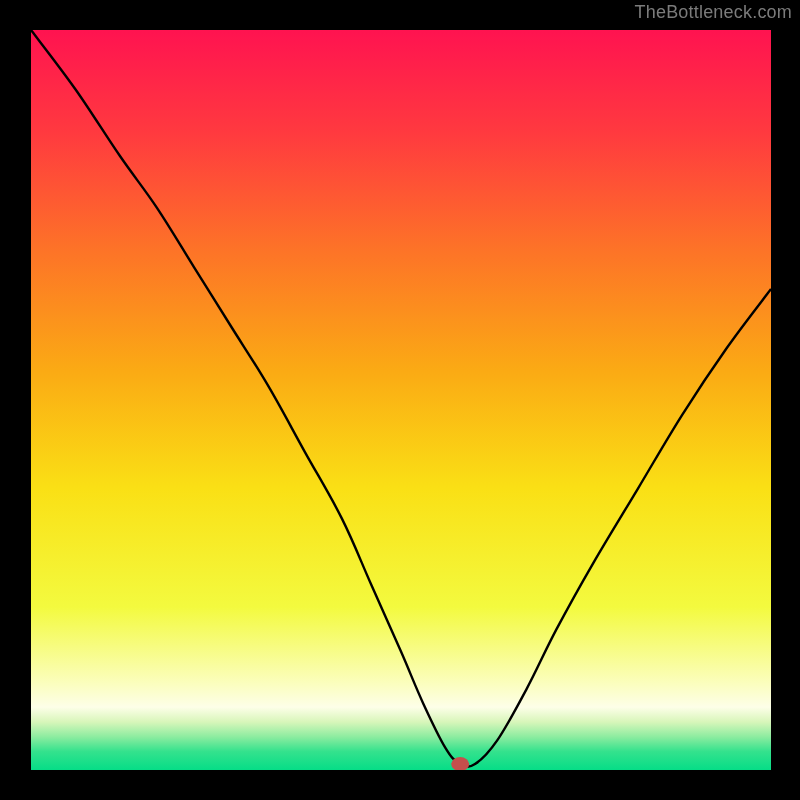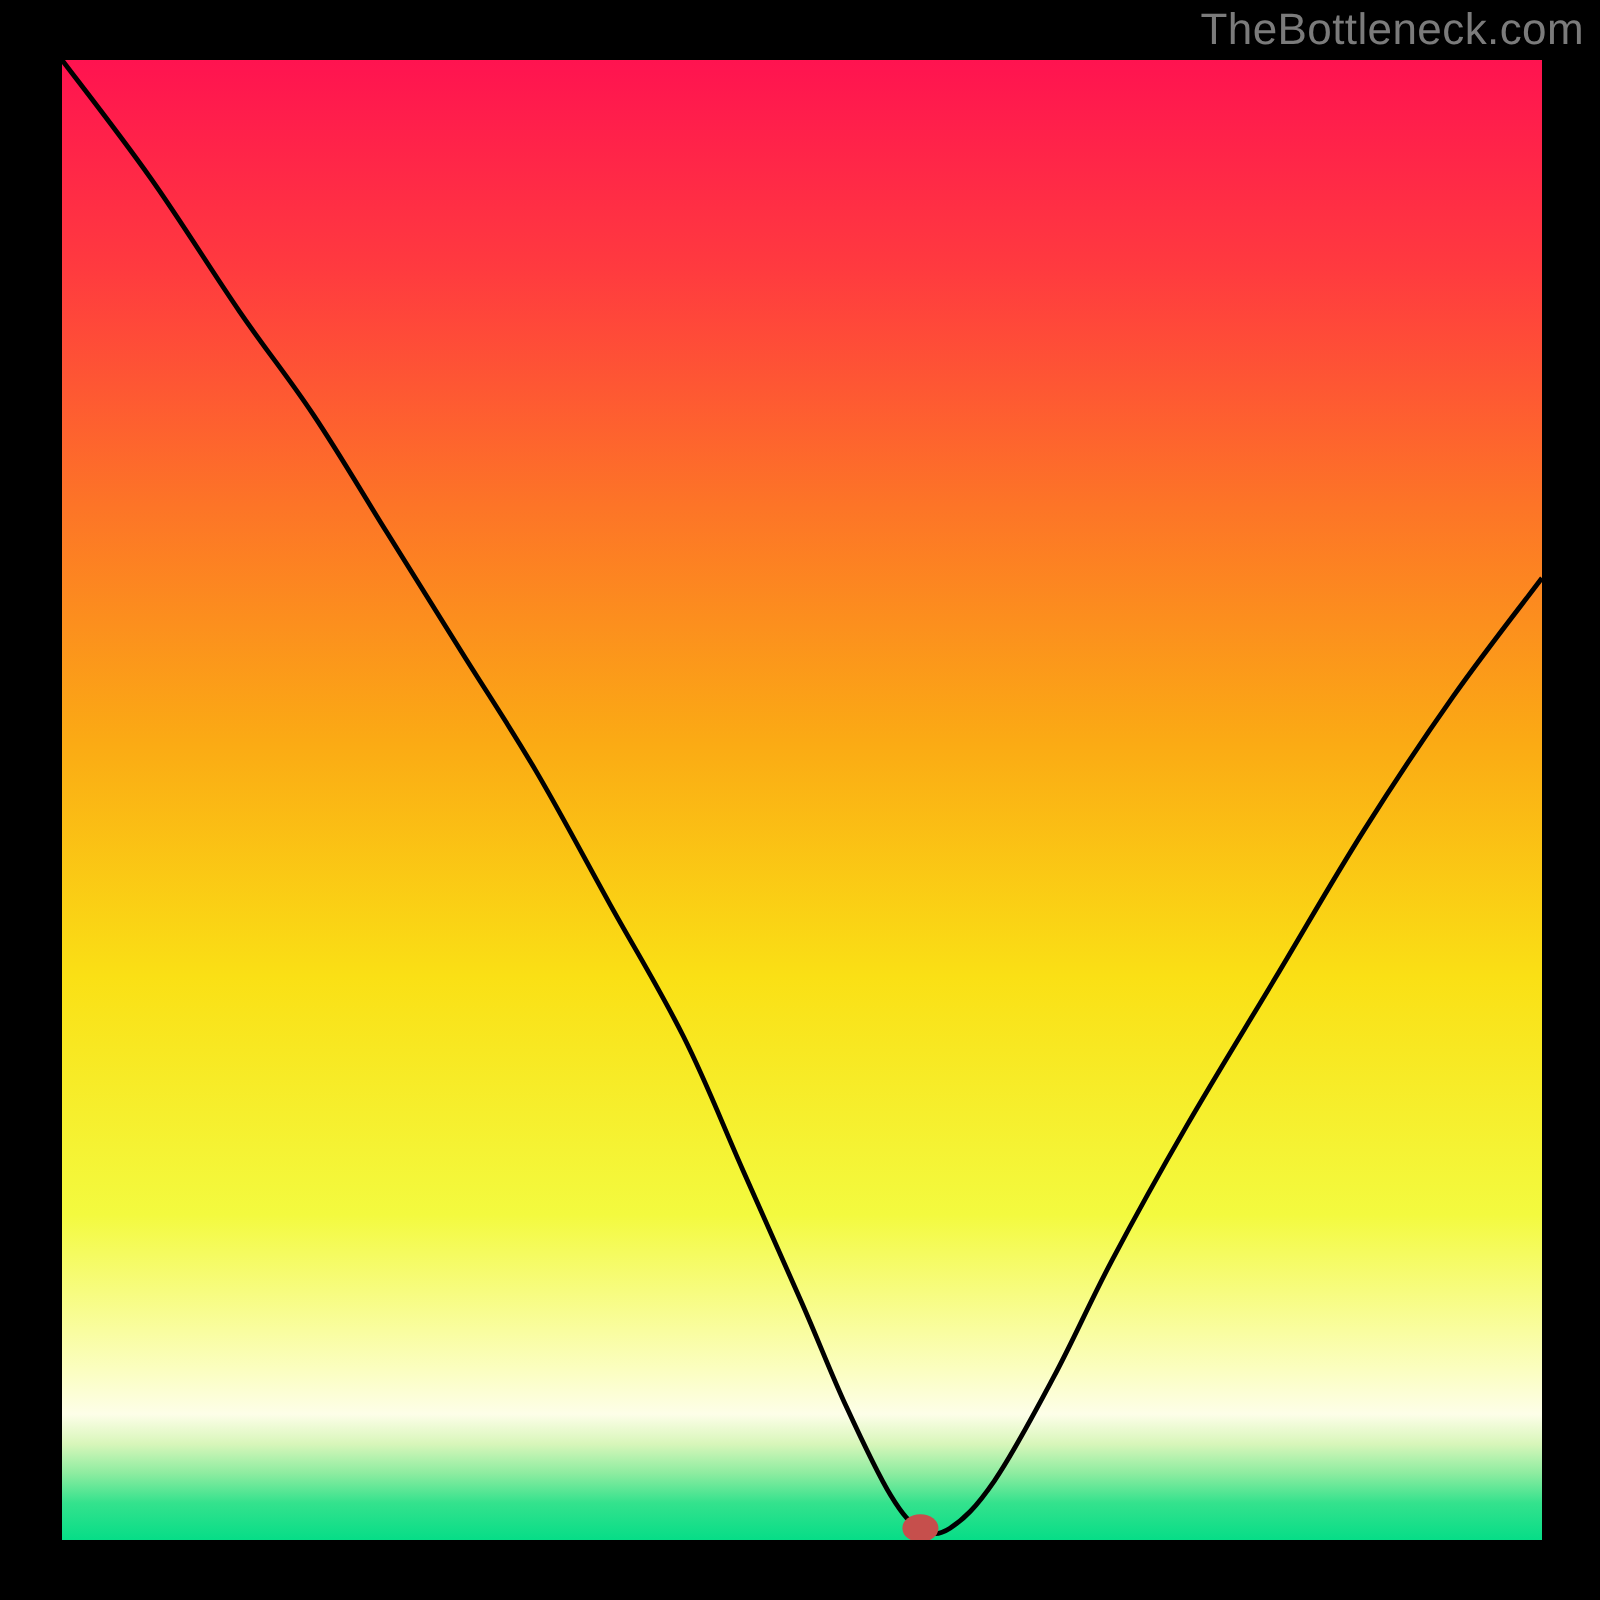--- a/index.html
+++ b/index.html
@@ -15,21 +15,21 @@
     position: relative;
     width: 800px;
     height: 800px;
     background: #000;
   }
   .watermark {
     position: absolute;
     top: 2px;
     right: 8px;
     color: #7b7b7b;
-    font-size: 22px;
+    font-size: 18px;
     font-weight: 400;
     letter-spacing: 0.2px;
     z-index: 5;
   }
   .plot {
     position: absolute;
     left: 31px;
     top: 30px;
     width: 740px;
     height: 740px;

